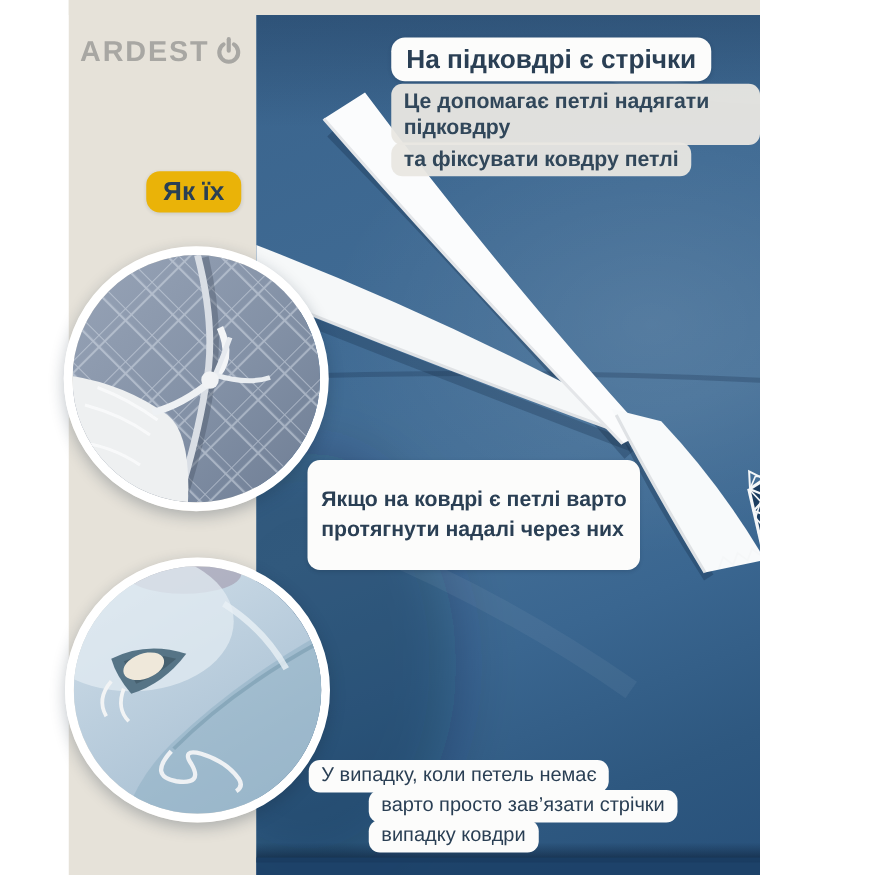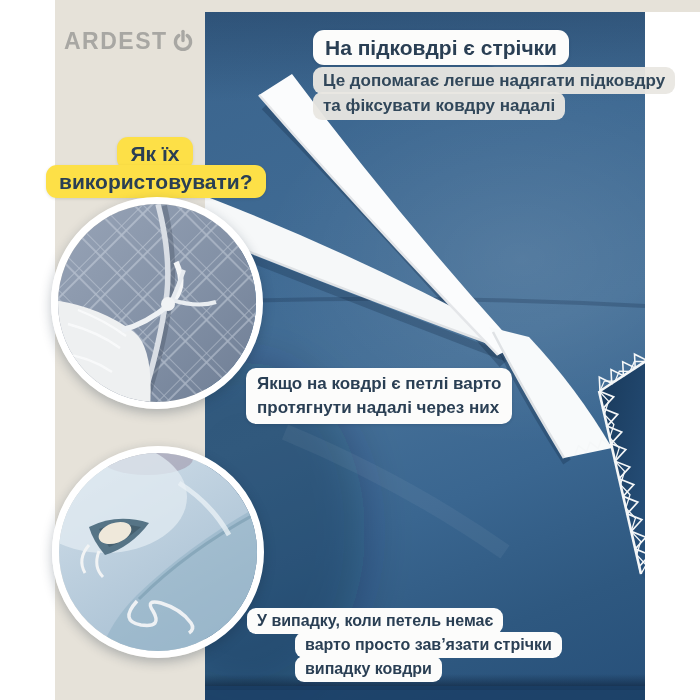--- a/index.html
+++ b/index.html
@@ -1,46 +1,46 @@
 <!DOCTYPE html>
 <html><head>
 <meta charset="utf-8">
 <style>
   html,body{margin:0;padding:0;background:#ffffff;}
-  .page{position:relative;width:700px;height:700px;background:#ffffff;overflow:hidden;
+  .page{position:relative;width:608px;height:700px;background:#ffffff;overflow:hidden;
         font-family:"Liberation Sans",sans-serif;}
   .beige-top{position:absolute;left:55px;top:0;width:645px;height:12px;background:#e6e2d9;}
   .beige-col{position:absolute;left:55px;top:0;width:150px;height:700px;background:#e6e2d9;}
   .photo{position:absolute;left:205px;top:12px;width:440px;height:688px;
          background:
            radial-gradient(420px 300px at 72% 36%, rgba(255,255,255,0.10), rgba(255,255,255,0) 62%),
            linear-gradient(158deg,#3a648d 0%,#3f6a93 30%,#446f97 52%,#3a6690 68%,#2e5880 85%,#27507a 100%);}
   .photo svg{position:absolute;left:0;top:0;}
   .logo{position:absolute;left:64px;top:28px;display:flex;align-items:center;gap:3px;}
   .logo-text{color:#a8a7a3;font-weight:bold;font-size:23px;letter-spacing:1.5px;}
   .pill-title{position:absolute;left:313px;top:30px;background:#fcfcfb;color:#2a3f54;
         font-size:21px;font-weight:bold;padding:5px 12px;border-radius:11px;line-height:1.2;
         box-shadow:0 1px 3px rgba(20,40,60,0.18);}
   .subtitle{position:absolute;left:313px;top:67px;}
   .sub-line{display:table;background:rgba(233,231,225,0.95);color:#31475a;font-size:17px;
         font-weight:bold;padding:3px 10px;border-radius:9px;line-height:1.25;}
   .sub-line + .sub-line{margin-top:-2px;}
   .question{position:absolute;left:46px;top:137px;width:218px;text-align:center;line-height:1;}
-  .q-pill{display:inline-block;background:#fde047;color:#2a3f54;font-size:21px;font-weight:bold;
+  .q-pill{display:inline-block;background:#eab308;color:#2a3f54;font-size:21px;font-weight:bold;
         padding:4px 13px;border-radius:11px;line-height:1.2;box-shadow:0 1px 3px rgba(20,40,60,0.12);}
   .q-pill.q2{margin-top:-5px;}
   .circle{position:absolute;width:198px;height:198px;border:7px solid #ffffff;border-radius:50%;
         overflow:hidden;box-shadow:0 4px 12px rgba(22,38,56,0.28);}
   .c1{left:51px;top:197px;}
   .c2{left:52px;top:446px;}
   .tip1{position:absolute;left:246px;top:368px;background:#fcfcfb;color:#2a3f54;border-radius:10px;
-        padding:4px 11px;font-size:17px;font-weight:bold;line-height:1.42;
+        padding:20px 11px;font-size:17px;font-weight:bold;line-height:1.42;
         box-shadow:0 1px 3px rgba(20,40,60,0.18);}
   .tip2{position:absolute;left:247px;top:608px;}
-  .tip2-line{display:table;background:#fcfcfb;color:#2a3f54;font-size:16px;font-weight:bold;
+  .tip2-line{display:table;background:#fcfcfb;color:#2a3f54;font-size:16px;font-weight:normal;
         padding:2px 10px 3px;border-radius:9px;line-height:1.32;}
   .tip2-line + .tip2-line{margin-top:-2px;margin-left:48px;}
 </style>
 </head>
 <body>
 
 <div class="page">
 
   <div class="beige-top"></div>
   <div class="beige-col"></div>
@@ -106,27 +106,26 @@
   <div class="logo">
     <span class="logo-text">ARDEST</span>
     <svg width="24" height="27" viewBox="0 0 26 28">
       <path d="M17.5,7.5 A8.2,8.2 0 1,1 8.5,7.5" stroke="#a8a7a3" stroke-width="3.6" fill="none" stroke-linecap="round"></path>
       <line x1="13" y1="3" x2="13" y2="13" stroke="#a8a7a3" stroke-width="3.6" stroke-linecap="round"></line>
     </svg>
   </div>
 
   <div class="pill-title">На підковдрі є стрічки</div>
   <div class="subtitle">
-    <span class="sub-line">Це допомагає легше надягати підковдру</span>
-    <span class="sub-line">та фіксувати ковдру надалі</span>
+    <span class="sub-line">Це допомагає петлі надягати підковдру</span>
+    <span class="sub-line">та фіксувати ковдру петлі</span>
   </div>
 
   <div class="question">
     <span class="q-pill">Як їх</span><br>
-    <span class="q-pill q2">використовувати?</span>
   </div>
 
   <div class="circle c1">
     <svg width="198" height="198" viewBox="0 0 198 198">
       <defs>
         <linearGradient id="g1" x1="0" y1="0" x2="1" y2="1">
           <stop offset="0" stop-color="#98a4b7"></stop>
             <stop offset="0.55" stop-color="#8391a6"></stop>
             <stop offset="1" stop-color="#6e7d94"></stop>
         </linearGradient>

